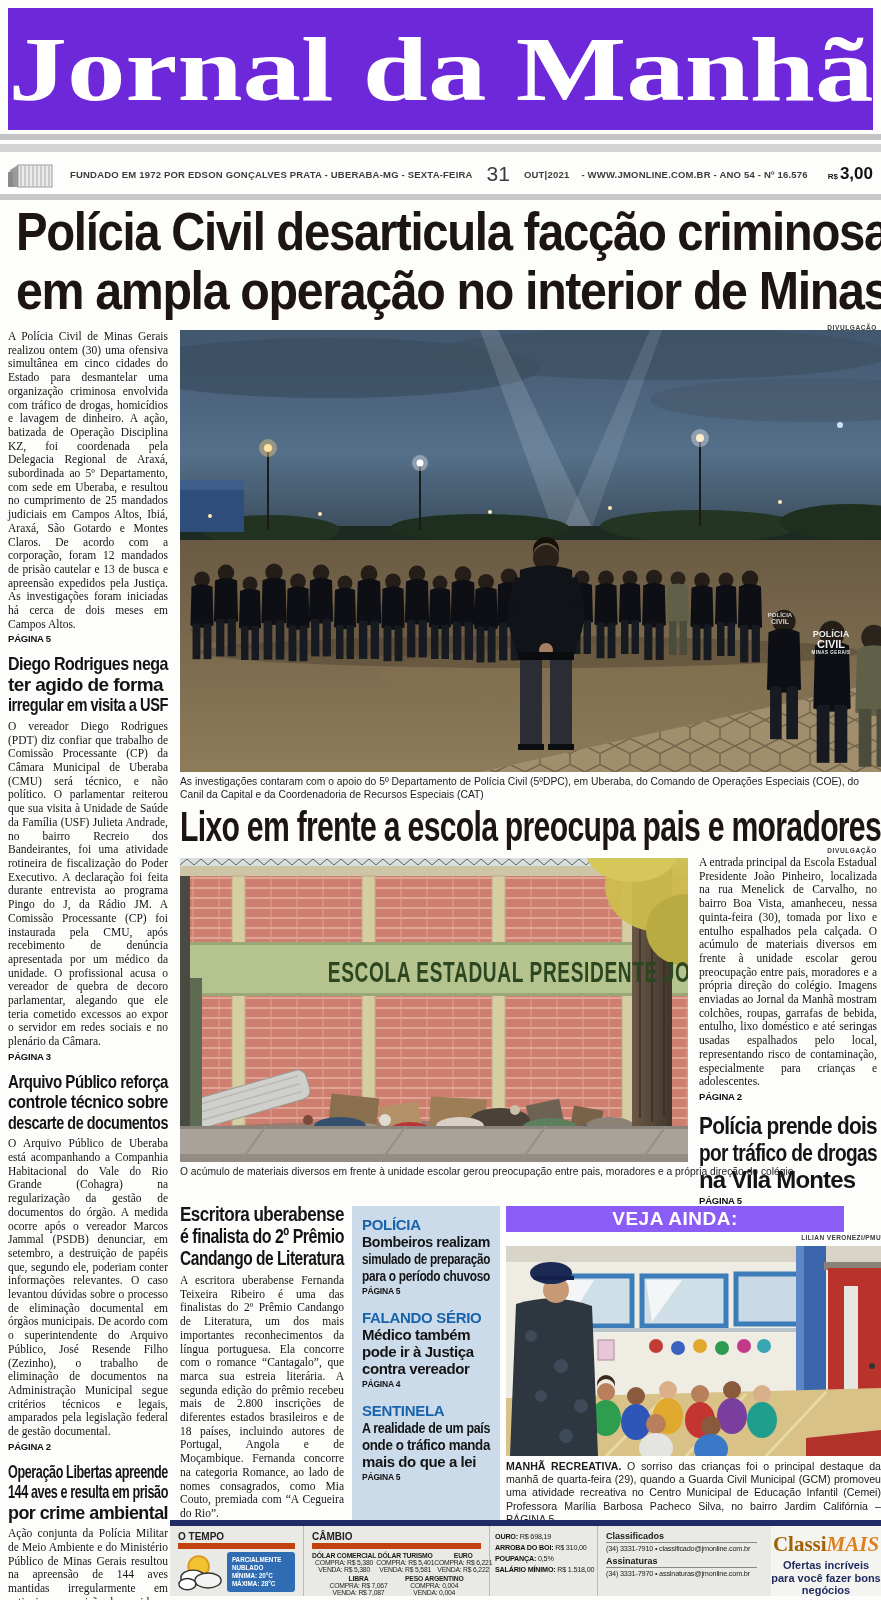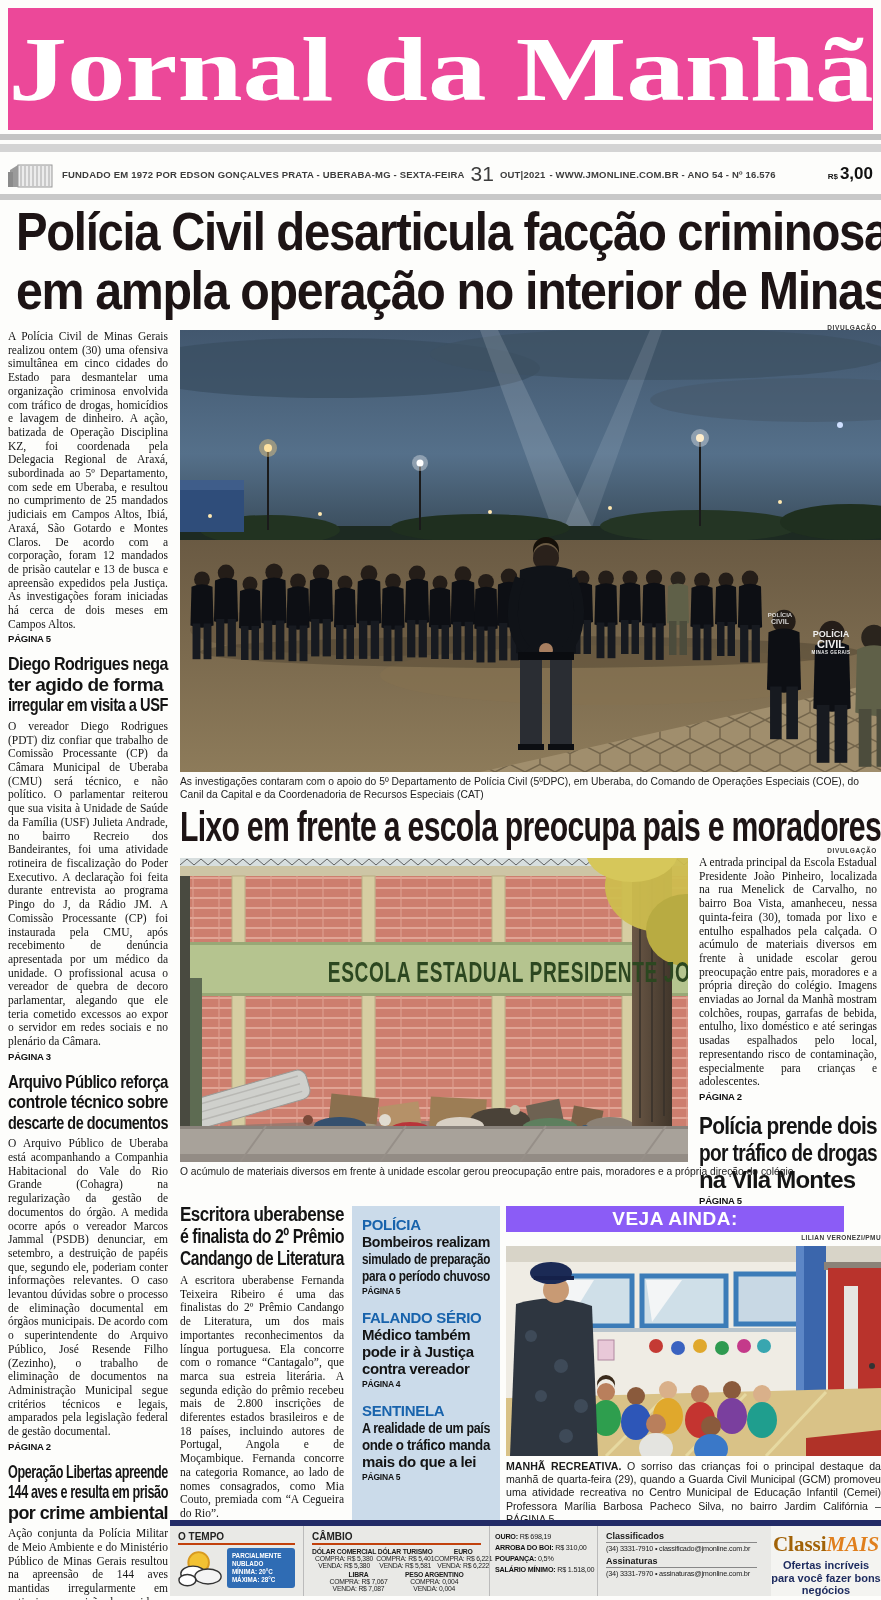--- a/index.html
+++ b/index.html
@@ -3,29 +3,29 @@
 <meta charset="utf-8">
 <style>
   html,body{margin:0;padding:0;background:#ffffff;}
   #page{position:relative;width:881px;height:1600px;background:#fdfdfb;overflow:hidden;
         font-family:"Liberation Sans",sans-serif;color:#1a1a1a;}
   .abs{position:absolute;}
   .fitw,.fitmax,.fitc{display:inline-block;white-space:nowrap;transform-origin:0 50%;}
   .fitc{transform-origin:50% 50%;}
 
   
-  .masthead{left:8px;top:8px;width:865px;height:122px;background:#ec4899;text-align:center;
+  .masthead{left:8px;top:8px;width:865px;height:122px;background:#6d28d9;text-align:center;
             display:flex;align-items:center;justify-content:center;}
   .masthead .mt{font-family:"Liberation Serif",serif;font-weight:bold;color:#fff;font-size:92px;line-height:1;}
   .gbar1{left:0;top:134px;width:881px;height:6px;background:#c3c3c3;}
   .gbar2{left:0;top:144px;width:881px;height:8px;background:#d4d4d4;}
   .gbar3{left:0;top:194px;width:881px;height:6px;background:#c8c8c8;}
 
   
-  .infobar{left:8px;top:156px;width:865px;height:36px;display:flex;align-items:center;gap:4px;}
+  .infobar{left:8px;top:156px;width:865px;height:36px;display:flex;align-items:center;gap:12px;}
   .ib-text{font-size:9.5px;font-weight:bold;letter-spacing:.2px;color:#3c3c3c;white-space:nowrap;}
   .ib-day{font-size:21px;font-weight:400;color:#3c3c3c;margin:0 2px;}
   .ib-price{margin-left:auto;display:flex;align-items:baseline;gap:2px;color:#111;}
   .ib-rs{font-size:8px;font-weight:bold;}
   .ib-val{font-size:17px;font-weight:bold;}
 
   
   .headline{left:16px;top:202px;width:873px;}
   .hl-line{height:59px;line-height:59px;}
   .hl-line span{font-size:54px;font-weight:800;letter-spacing:-1.5px;color:#1d1415;}
@@ -86,21 +86,21 @@
   .jacket .j1{font-size:9px;display:block;}
   .jacket .j2{font-size:11px;display:block;}
   .jacket .j3{font-size:4.5px;display:block;letter-spacing:.5px;}
 
   
   .footer{left:170px;top:1520px;width:711px;height:76px;}
   .fbar{height:6px;background:#222b66;}
   .fbody{display:flex;height:70px;background:#e9e9e6;}
   .fsec{padding:5px 8px;box-sizing:border-box;}
   .fsec + .fsec{border-left:1px solid #bbb;}
-  .ftitle{font-size:10px;font-weight:800;color:#222;border-bottom:2px solid #c2410c;padding-bottom:1px;margin-bottom:3px;}
+  .ftitle{font-size:10px;font-weight:800;color:#222;border-bottom:6px solid #c2410c;padding-bottom:1px;margin-bottom:3px;}
   .tempo{width:133px;}
   .wbox{display:flex;align-items:center;gap:2px;}
   .wpanel{background:#2f6cb4;border-radius:3px;padding:4px 5px;color:#fff;font-size:6.3px;font-weight:bold;line-height:8px;width:62px;}
   .cambio{width:186px;}
   .cgrid{display:flex;justify-content:space-between;text-align:center;}
   .cgrid2{display:flex;justify-content:space-evenly;text-align:center;margin-top:2px;}
   .cn{font-size:6.8px;font-weight:800;letter-spacing:-.2px;white-space:nowrap;}
   .cv{font-size:6.8px;letter-spacing:-.2px;white-space:nowrap;color:#222;}
   .indices{width:108px;padding:5px 5px;}
   .idx{font-size:7.2px;line-height:11px;white-space:nowrap;letter-spacing:-.2px;}

